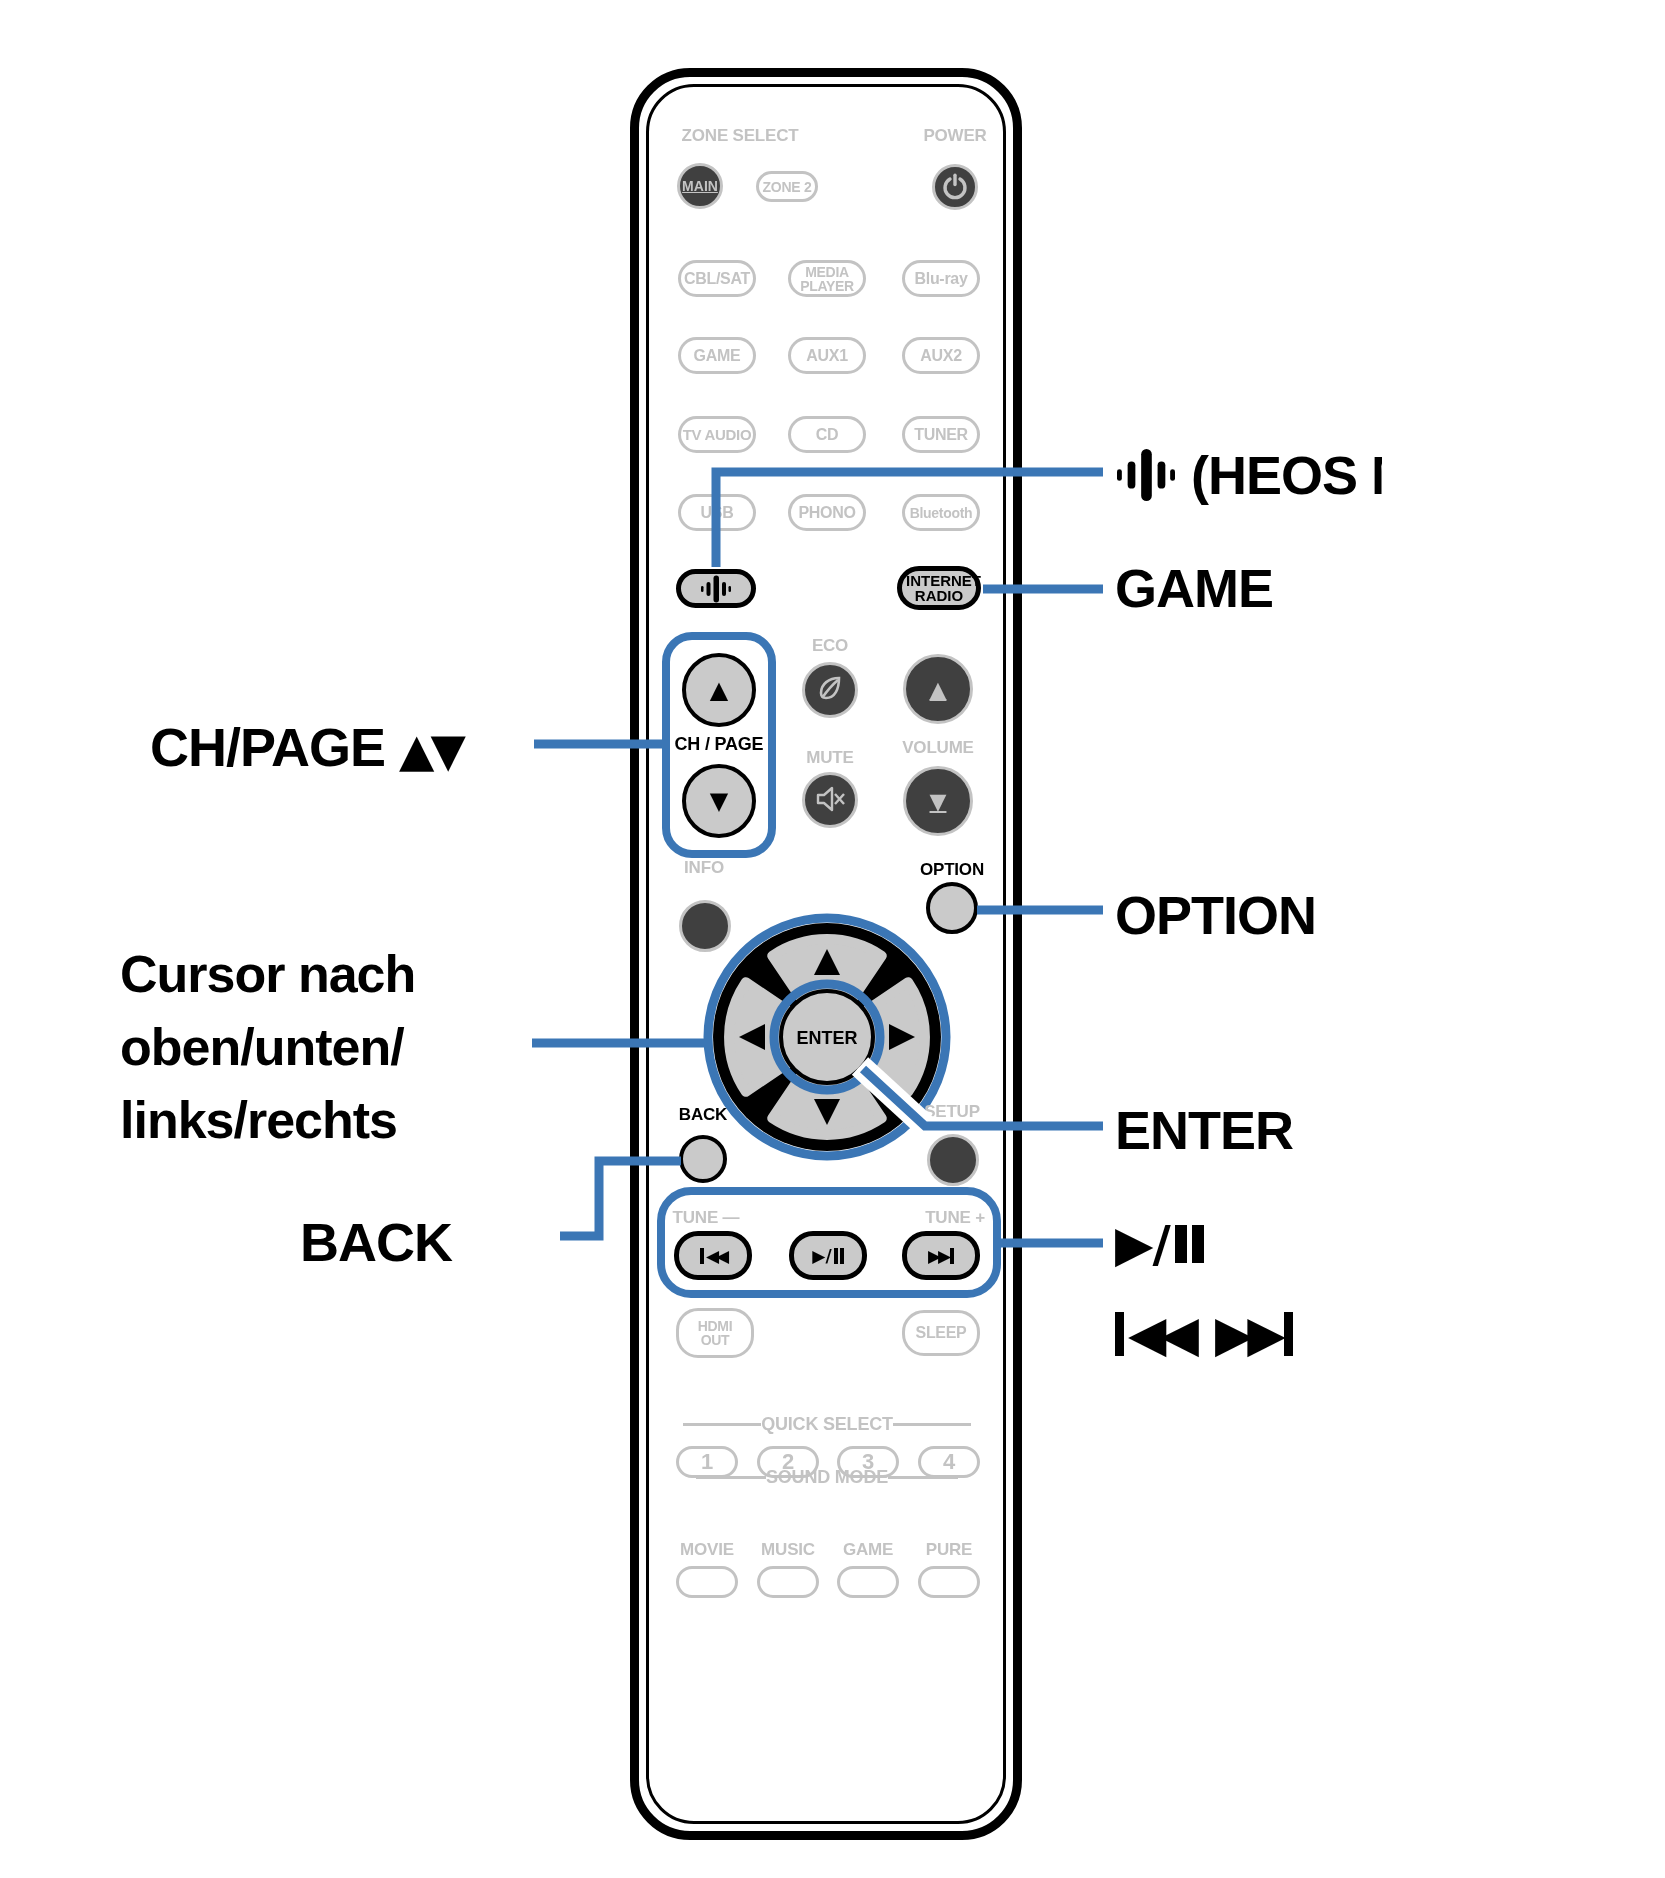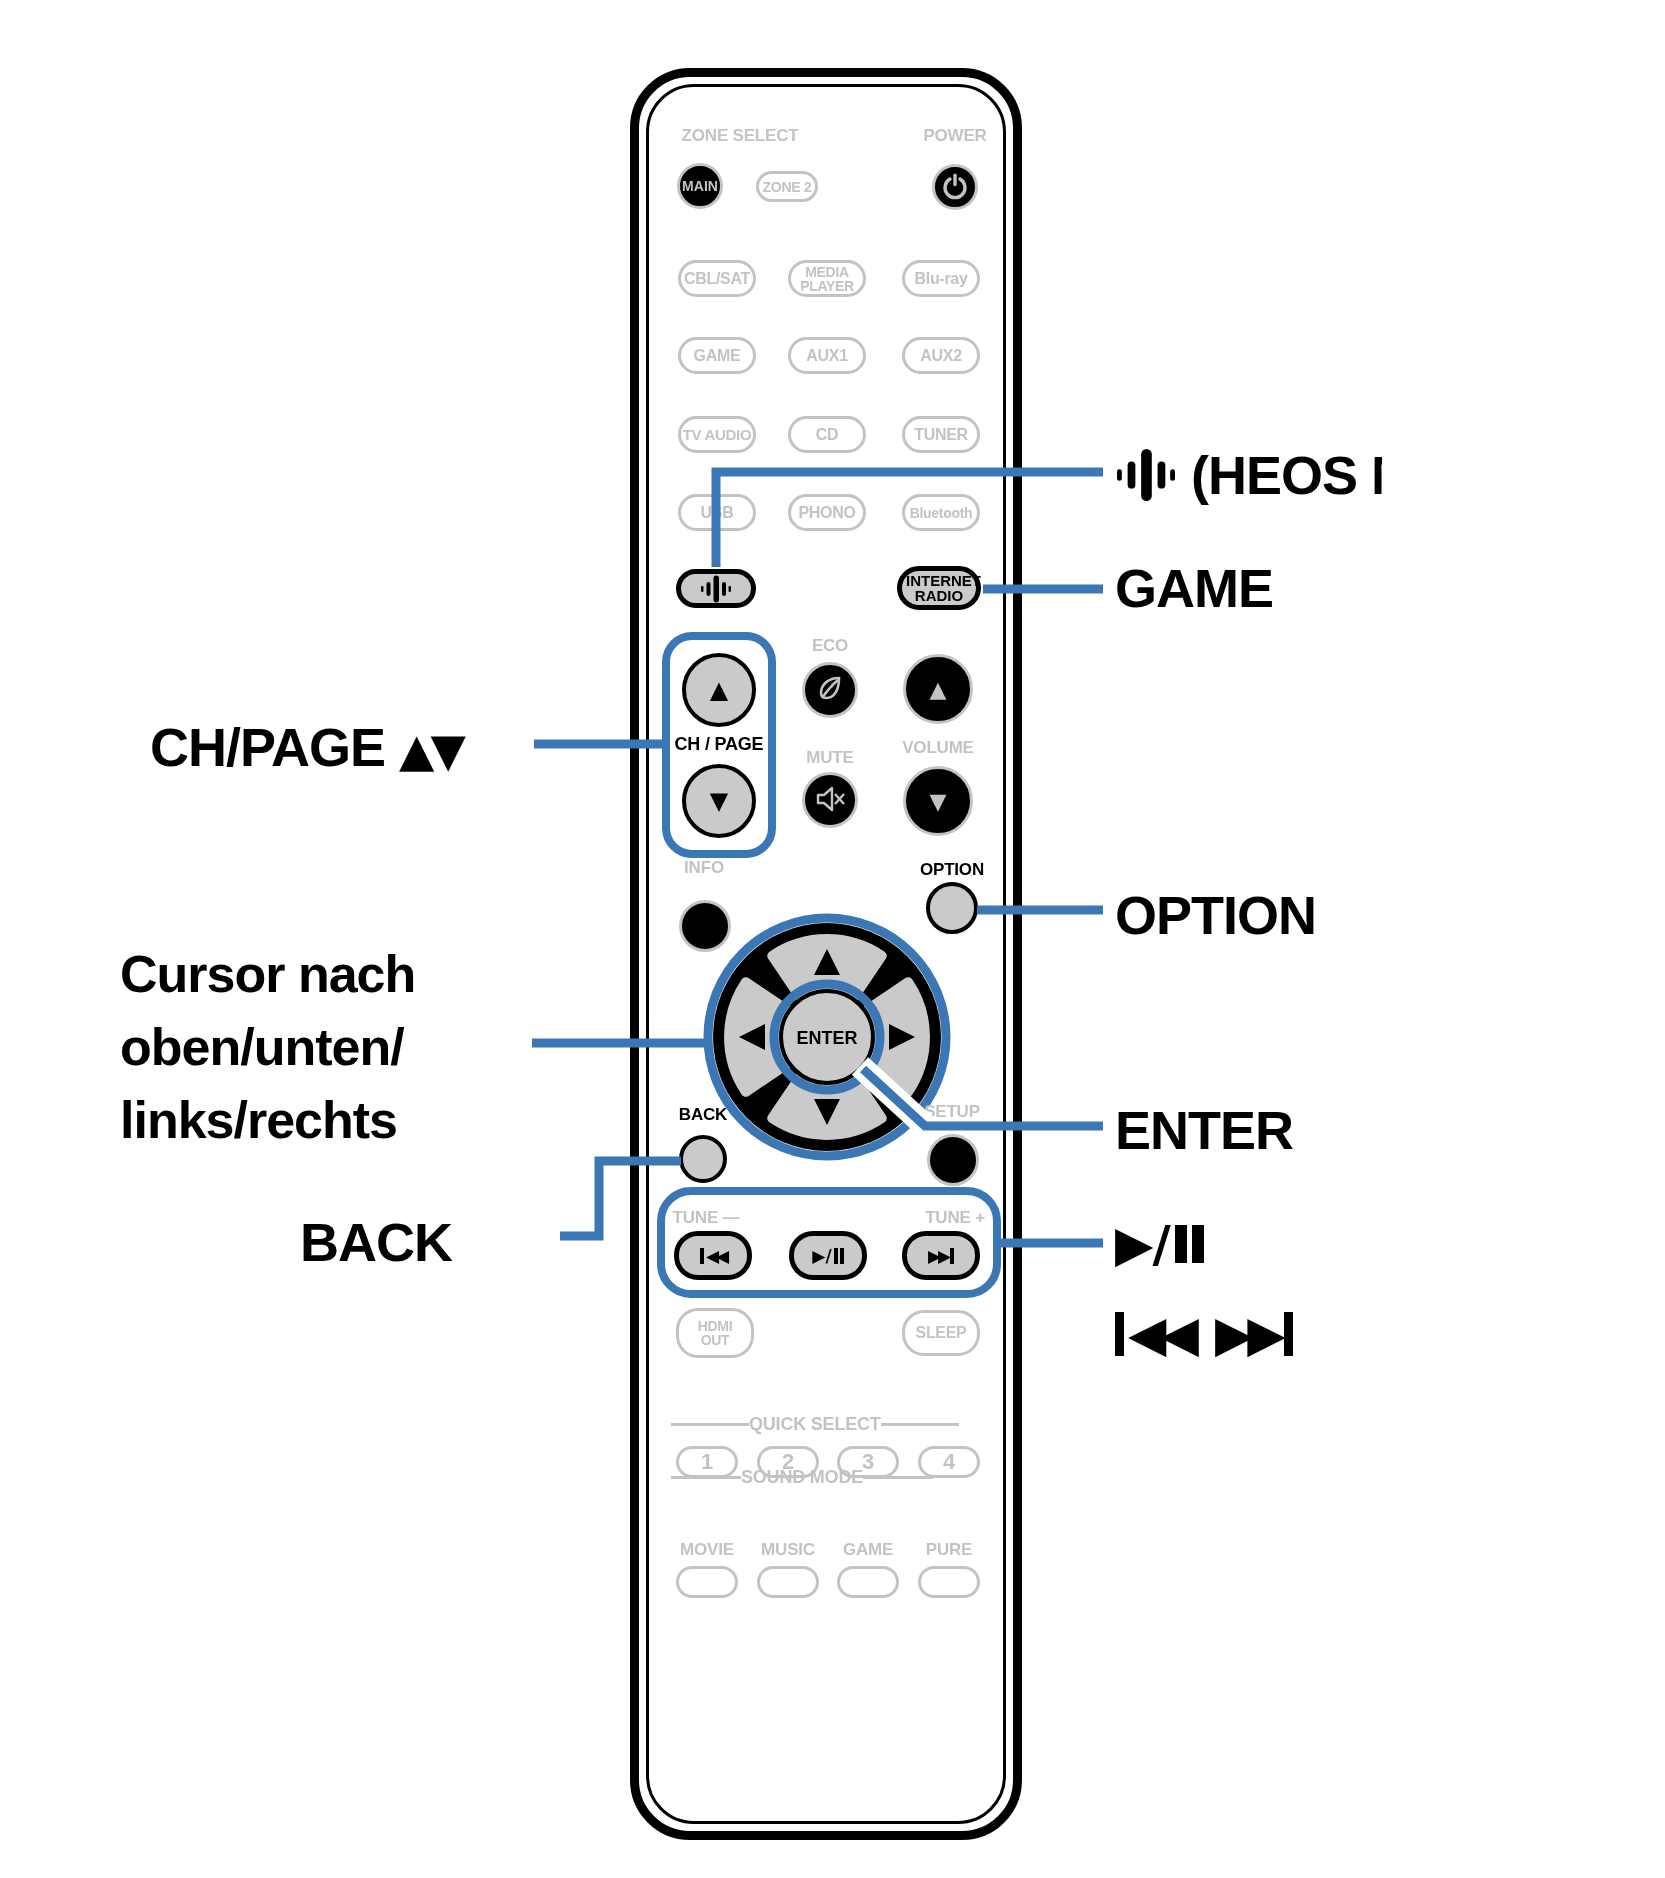--- a/index.html
+++ b/index.html
@@ -28,35 +28,35 @@
           display:flex;align-items:center;justify-content:center;}
   .blabel{color:var(--black);font-size:17px;font-weight:bold;letter-spacing:-0.2px;white-space:nowrap;
           display:flex;align-items:center;justify-content:center;}
   .pill{
     border:3px solid var(--gray-line);border-radius:22px;background:#fff;
     color:var(--gray-line);font-size:16px;font-weight:bold;letter-spacing:-0.3px;
     display:flex;align-items:center;justify-content:center;text-align:center;
   }
   .pill.twoline{font-size:14px;line-height:14px;}
   .circ{
-    border:3px solid var(--gray-line);border-radius:50%;background:#000000;
+    border:3px solid var(--gray-line);border-radius:50%;background:#404040;
     color:var(--gray-line);font-size:15px;font-weight:bold;
-    display:flex;align-items:center;justify-content:center;
+    display:flex;align-items:center;justify-content:center;text-decoration:underline;
   }
   .active-pill{
     border:5px solid var(--black);border-radius:24px;background:var(--active-fill);
     color:var(--black);display:flex;align-items:center;justify-content:center;text-align:center;
   }
   .active-circ{
     border:4px solid var(--black);border-radius:50%;background:var(--active-fill);
     display:flex;align-items:center;justify-content:center;
   }
   .garrow{font-family:"DejaVu Sans",sans-serif;color:var(--gray-line);font-size:22px;}
   .karrow{font-family:"DejaVu Sans",sans-serif;color:var(--black);font-size:24px;}
-  .dashrow{display:flex;align-items:center;justify-content:flex-start;}
+  .dashrow{display:flex;align-items:center;justify-content:center;}
   .dash{height:3px;background:var(--gray-line);flex:0 0 auto;}
   
   .tglyph{display:flex;align-items:center;justify-content:center;gap:2px;color:var(--black);
           font-family:"DejaVu Sans",sans-serif;font-size:17px;font-weight:bold;}
   .tbar{width:4px;height:16px;background:var(--black);display:inline-block;}
   
   .callout{
     position:absolute;z-index:4;color:var(--black);font-weight:bold;font-size:54px;
     letter-spacing:-1px;white-space:nowrap;
   }

